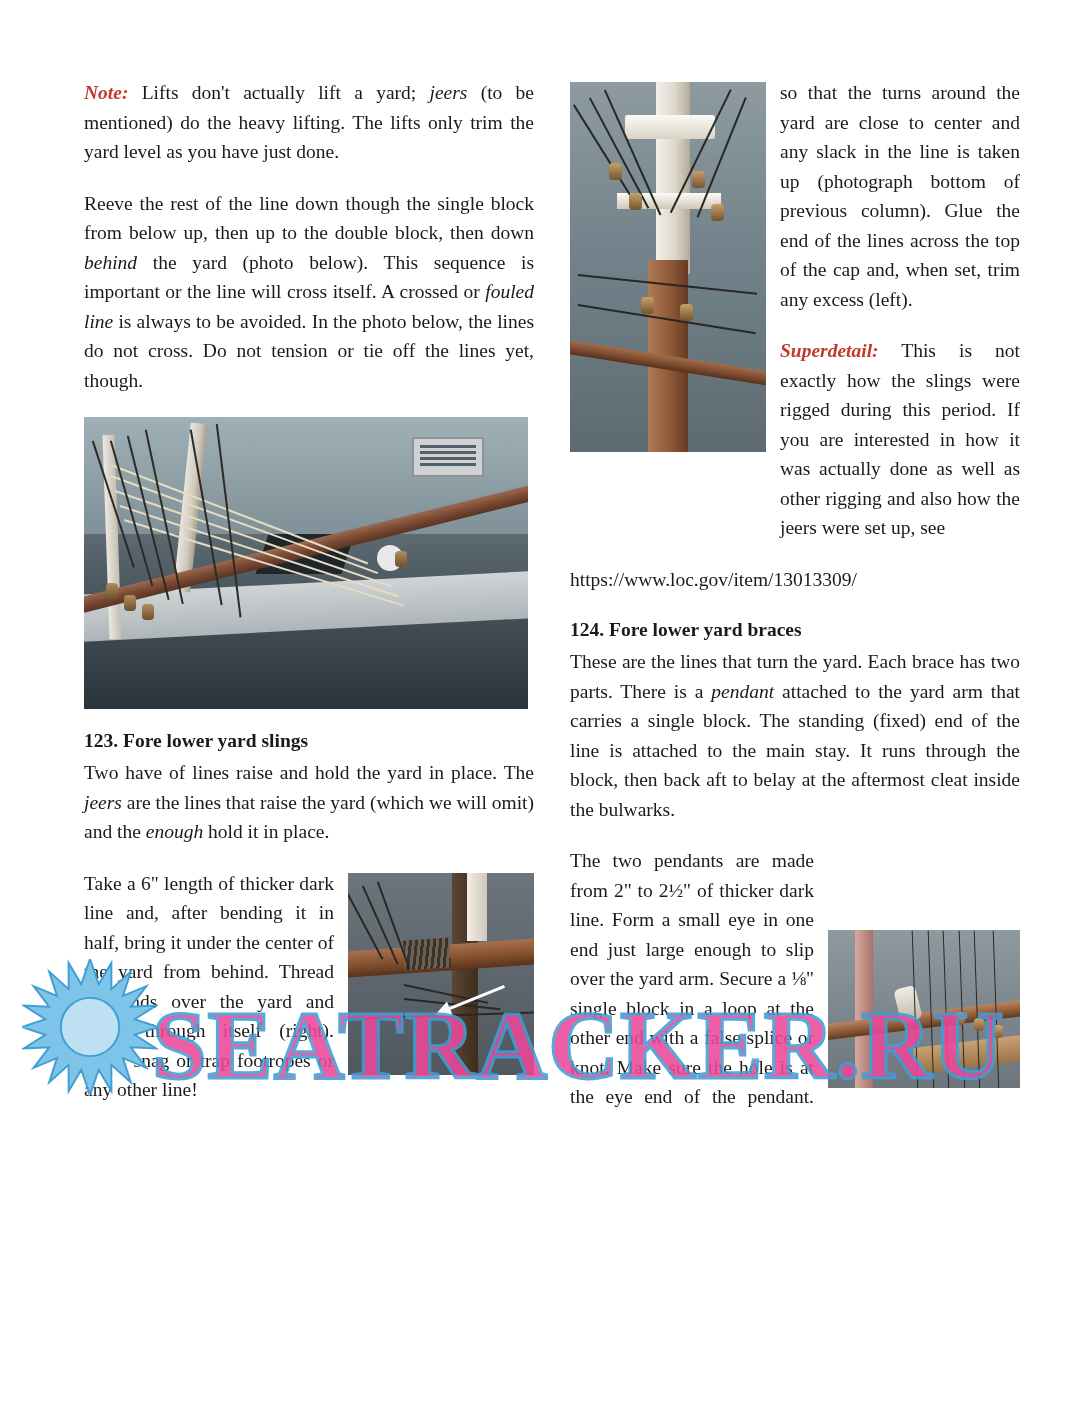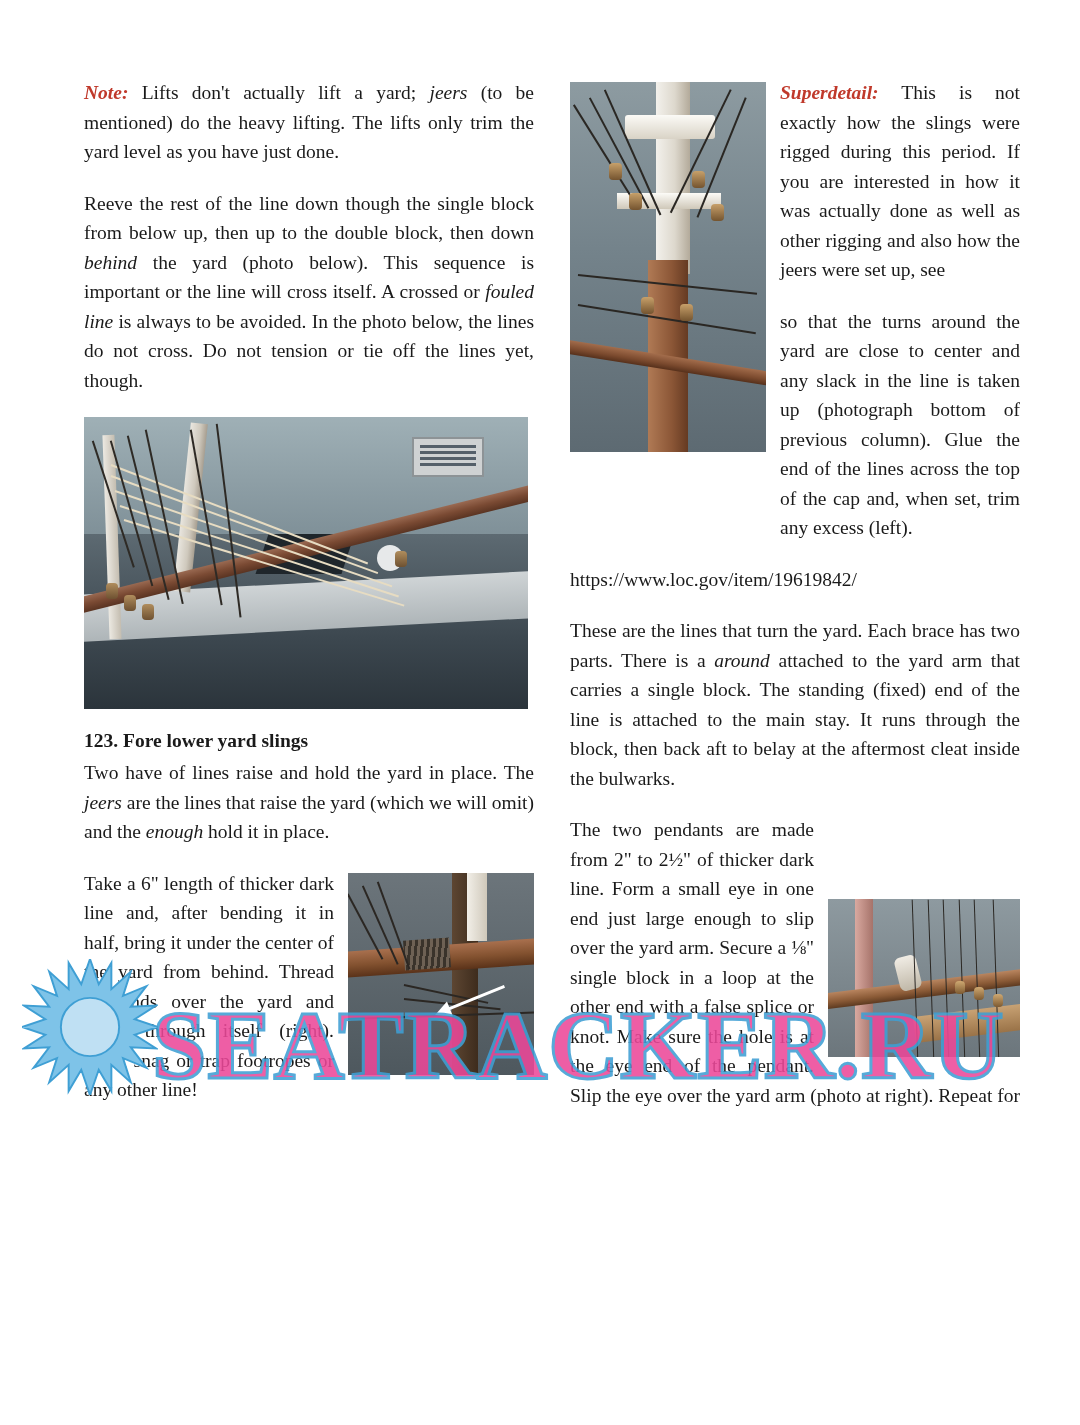--- a/index.html
+++ b/index.html
@@ -363,32 +363,33 @@
     <div class="pm-block" style="left:30%;top:30%;"></div>
     <div class="pm-block" style="left:62%;top:24%;"></div>
     <div class="pm-block" style="left:72%;top:33%;"></div>
     <div class="pm-block" style="left:36%;top:58%;"></div>
     <div class="pm-block" style="left:56%;top:60%;"></div>
   </div>
 
   <div class="col col-right">
     <div style="float:left;width:196px;height:380px;"></div>
 
+    <p class="body" style="margin-left:210px;">so that the turns around the yard are close to center and any slack in the line is taken up (photograph bottom of previous column). Glue the end of the lines across the top of the cap and, when set, trim any excess (left).</p>
+
     <p class="body" style="margin-left:210px;">
       <span class="lead">Superdetail:</span><span> This is not exactly how the slings were rigged during this period. If you are interested in how it was actually done as well as other rigging and also how the jeers were set up, see </span>
     </p>
 
-    <p class="body" style="margin-left:210px;">so that the turns around the yard are close to center and any slack in the line is taken up (photograph bottom of previous column). Glue the end of the lines across the top of the cap and, when set, trim any excess (left).</p>
-
-
-    <p class="body" style="text-align:left;">https://www.loc.gov/item/19619842/</p>
-
+
+    <p class="body" style="text-align:left;">https://www.loc.gov/item/13013309/</p>
+
+    <h3 class="section">124. Fore lower yard braces</h3>
 
     <p class="body">
-      <span>These are the lines that turn the yard. Each brace has two parts. There is a </span><span class="ital">around</span><span> attached to the yard arm that carries a single block. The standing (fixed) end of the line is attached to the main stay. It runs through the block, then back aft to belay at the aftermost cleat inside the bulwarks.</span>
+      <span>These are the lines that turn the yard. Each brace has two parts. There is a </span><span class="ital">pendant</span><span> attached to the yard arm that carries a single block. The standing (fixed) end of the line is attached to the main stay. It runs through the block, then back aft to belay at the aftermost cleat inside the bulwarks.</span>
     </p>
 
     <div style="overflow:hidden;">
       <div class="photo photo-pendant" style="margin-top:84px;">
         <div class="pp-mast"></div>
         <div class="pp-yard"></div>
         <div class="pp-rail"></div>
         <div class="pp-block"></div>
         <div class="pp-line" style="left:44%;top:0%;width:100%;transform:rotate(88deg);"></div>
         <div class="pp-line" style="left:52%;top:0%;width:100%;transform:rotate(88deg);"></div>

